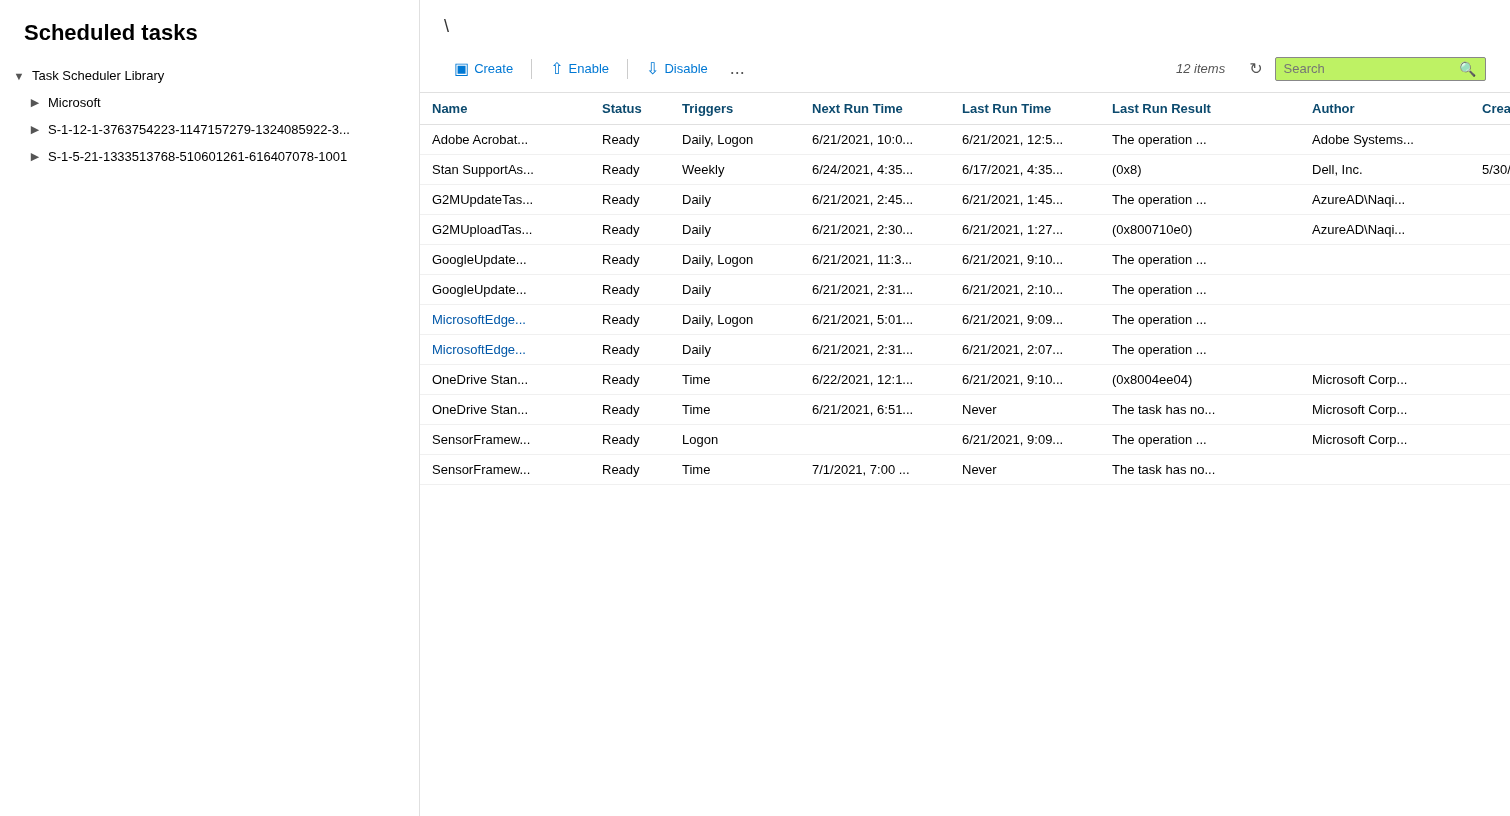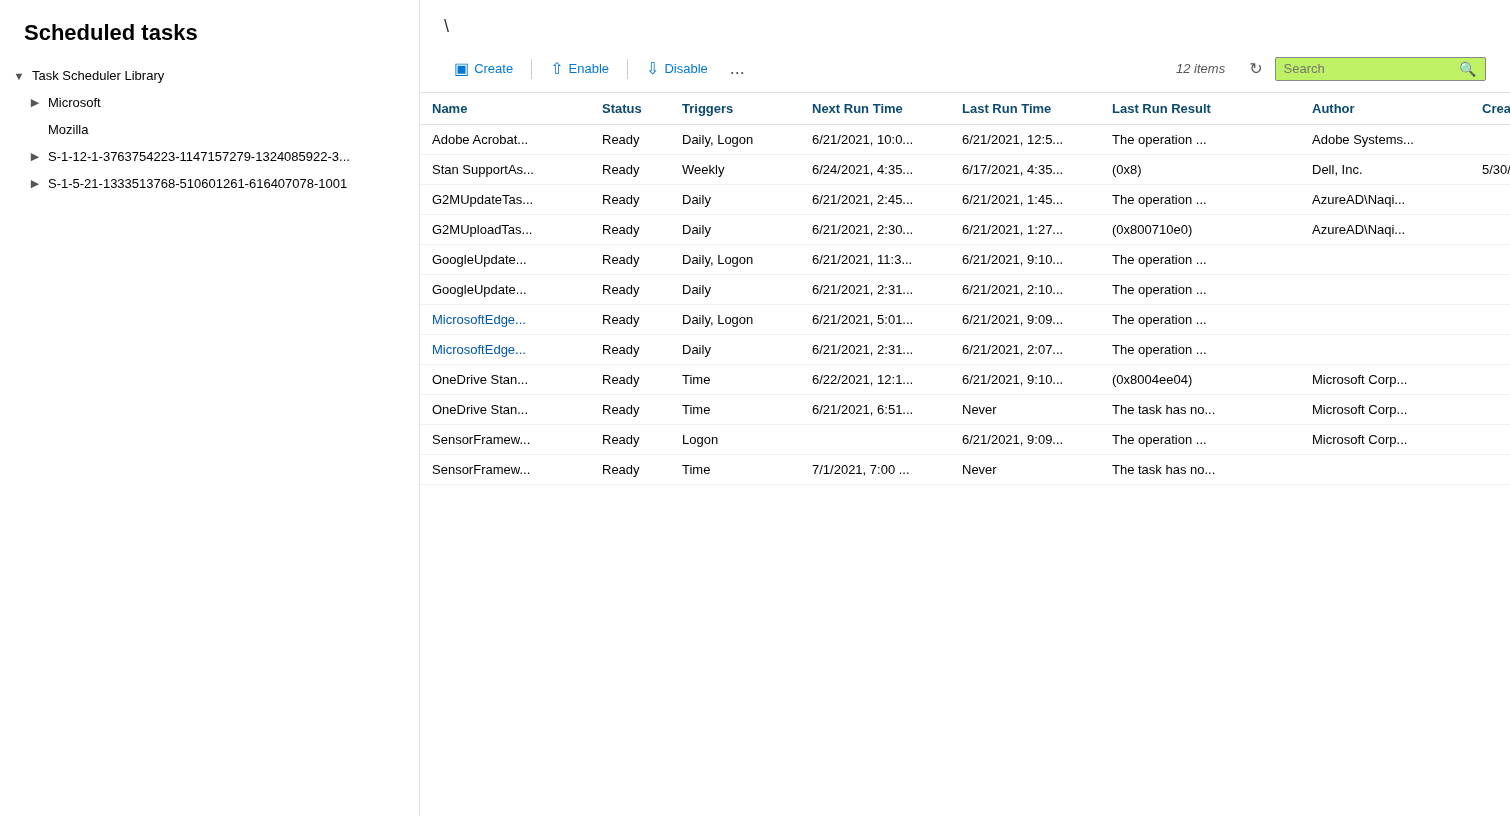--- a/index.html
+++ b/index.html
@@ -58,24 +58,20 @@
   <div class="sidebar">
     <div class="sidebar-title">Scheduled tasks</div>
     <div id="sidebar-items-container">
         <div class="sidebar-item level-0">
           <span class="chevron">▼</span>
           <span class="label">Task Scheduler Library</span>
         </div>
         <div class="sidebar-item level-1">
           <span class="chevron">▶</span>
           <span class="label">Microsoft</span>
-        </div>
-        <div class="sidebar-item level-1">
-          <span class="chevron"></span>
-          <span class="label">Mozilla</span>
         </div>
         <div class="sidebar-item level-1">
           <span class="chevron">▶</span>
           <span class="label">S-1-12-1-3763754223-1147157279-1324085922-3...</span>
         </div>
         <div class="sidebar-item level-1">
           <span class="chevron">▶</span>
           <span class="label">S-1-5-21-1333513768-510601261-616407078-1001</span>
         </div>
       </div>

